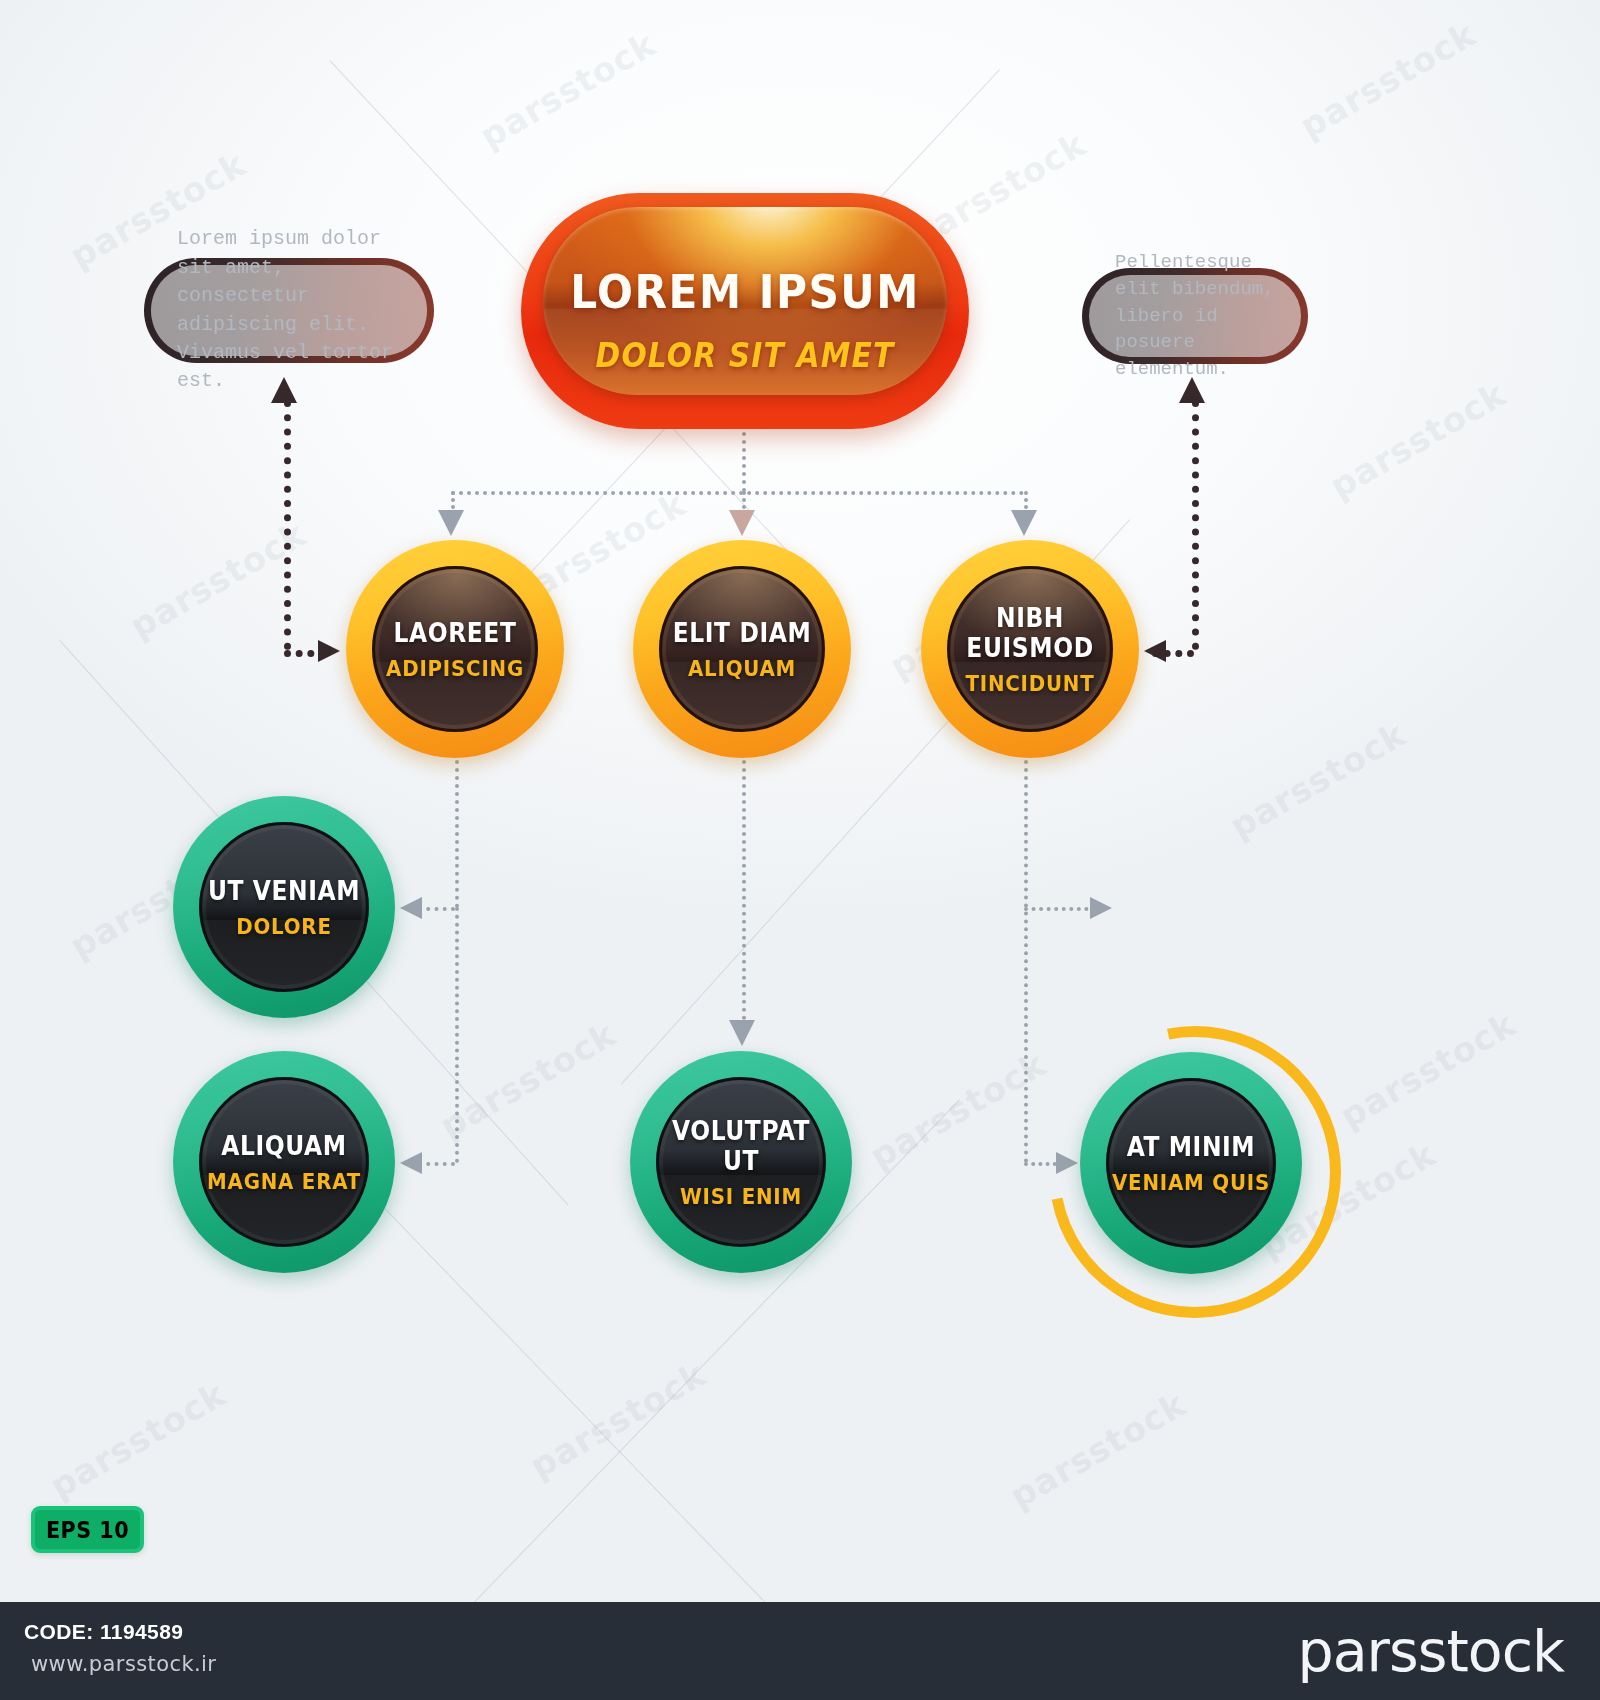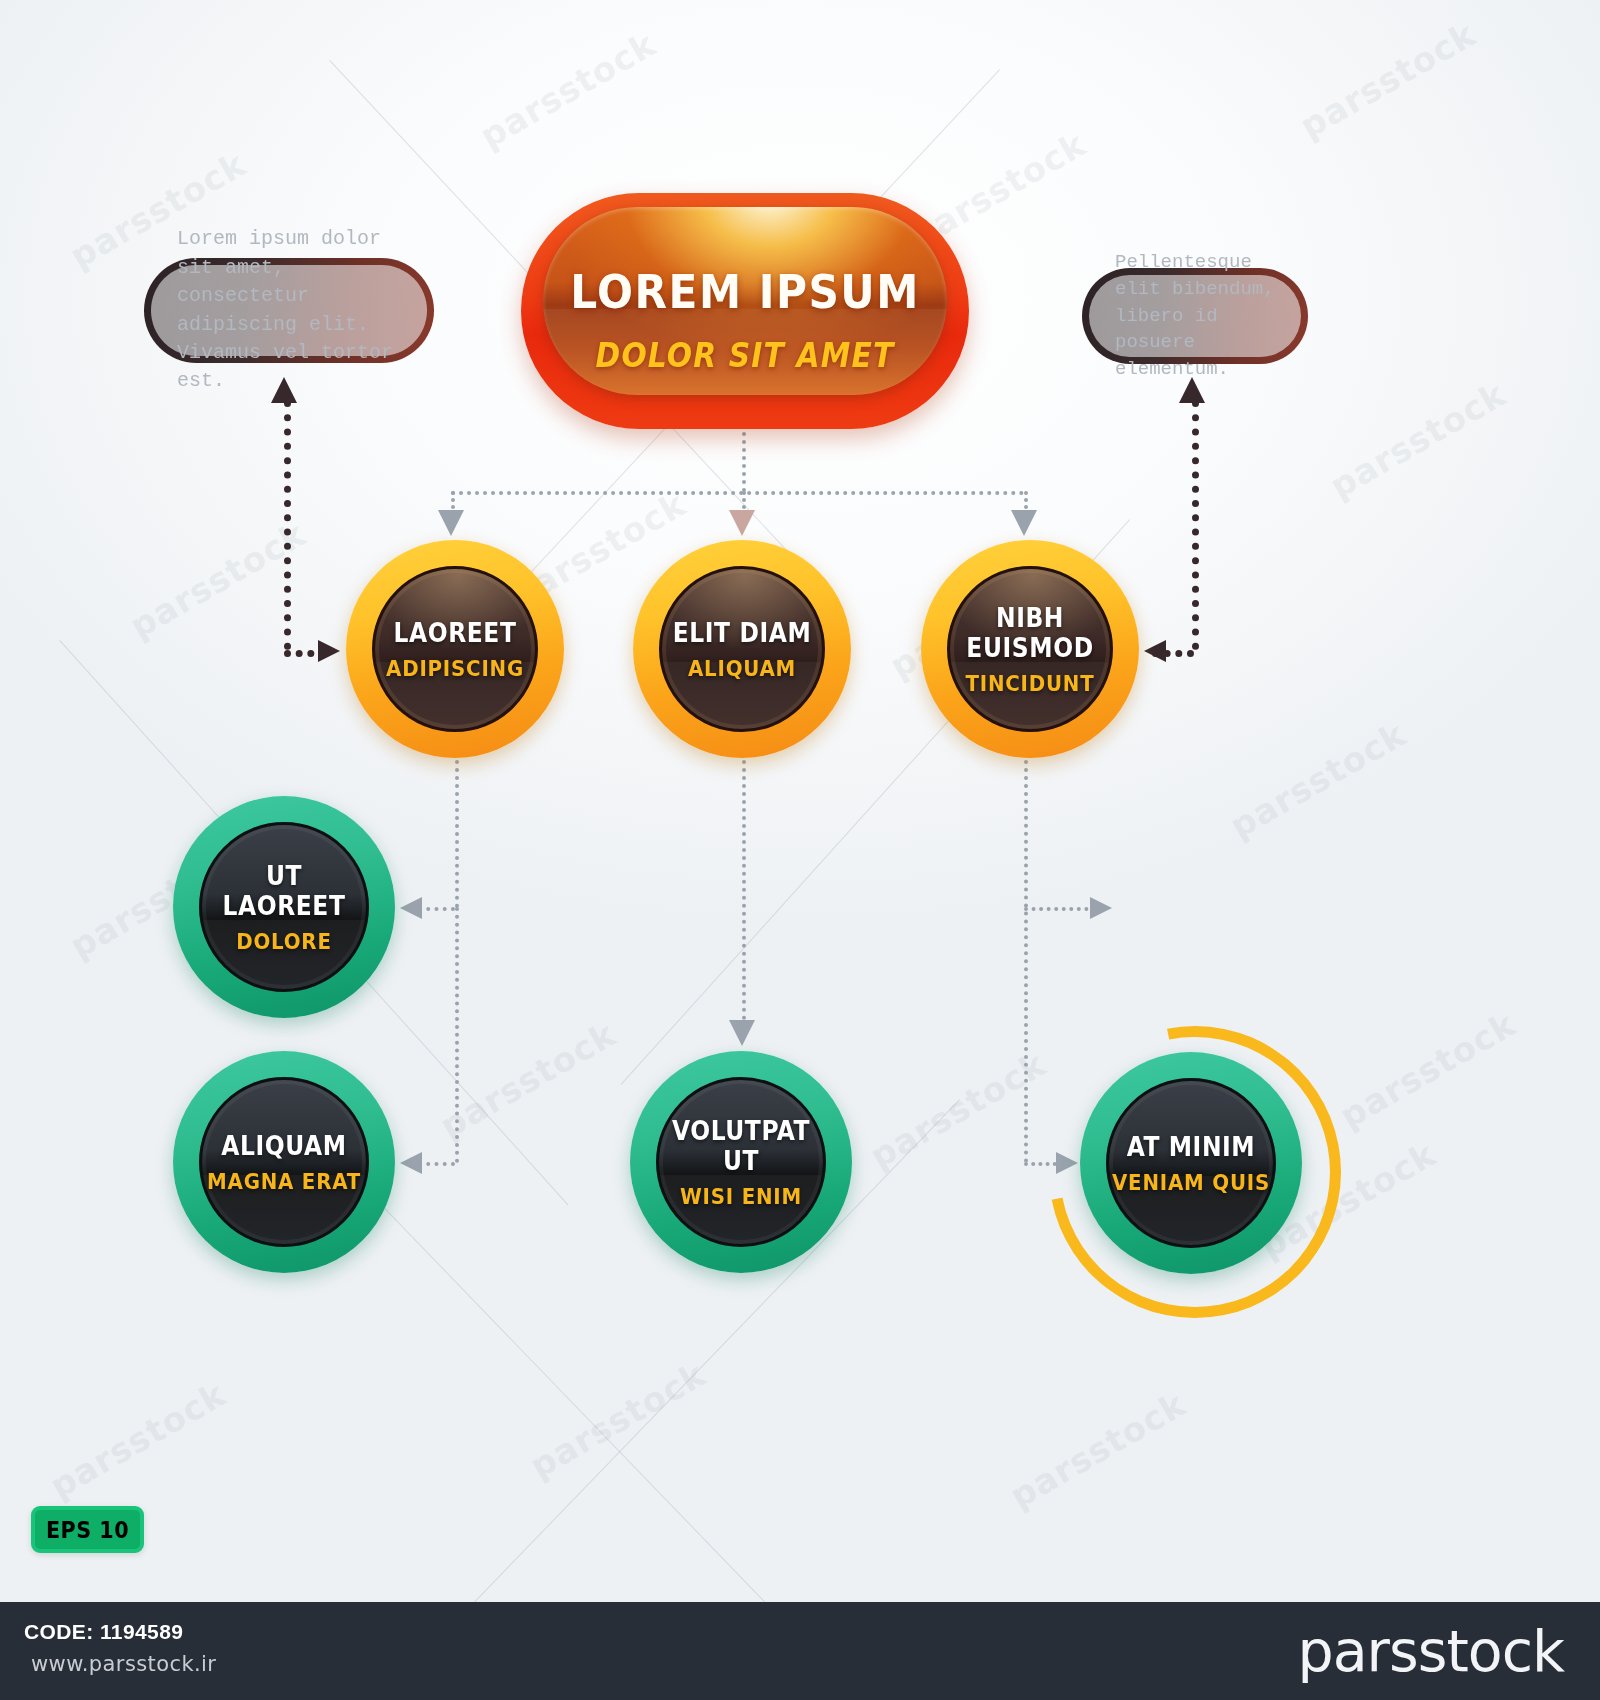--- a/index.html
+++ b/index.html
@@ -290,21 +290,21 @@
     <div class="ring"></div>
     <div class="disc">
       <div class="lbl">NIBH EUISMOD</div>
       <div class="sub">TINCIDUNT</div>
     </div>
   </div>
 
   <div class="node green" style="left:173px;top:796px;width:222px;height:222px;">
     <div class="ring"></div>
     <div class="disc">
-      <div class="lbl">UT LAOREET</div>
+      <div class="lbl">UT VENIAM</div>
       <div class="sub">DOLORE</div>
     </div>
   </div>
 
   <div class="node green" style="left:173px;top:1051px;width:222px;height:222px;">
     <div class="ring"></div>
     <div class="disc">
       <div class="lbl">ALIQUAM</div>
       <div class="sub">MAGNA ERAT</div>
     </div>

